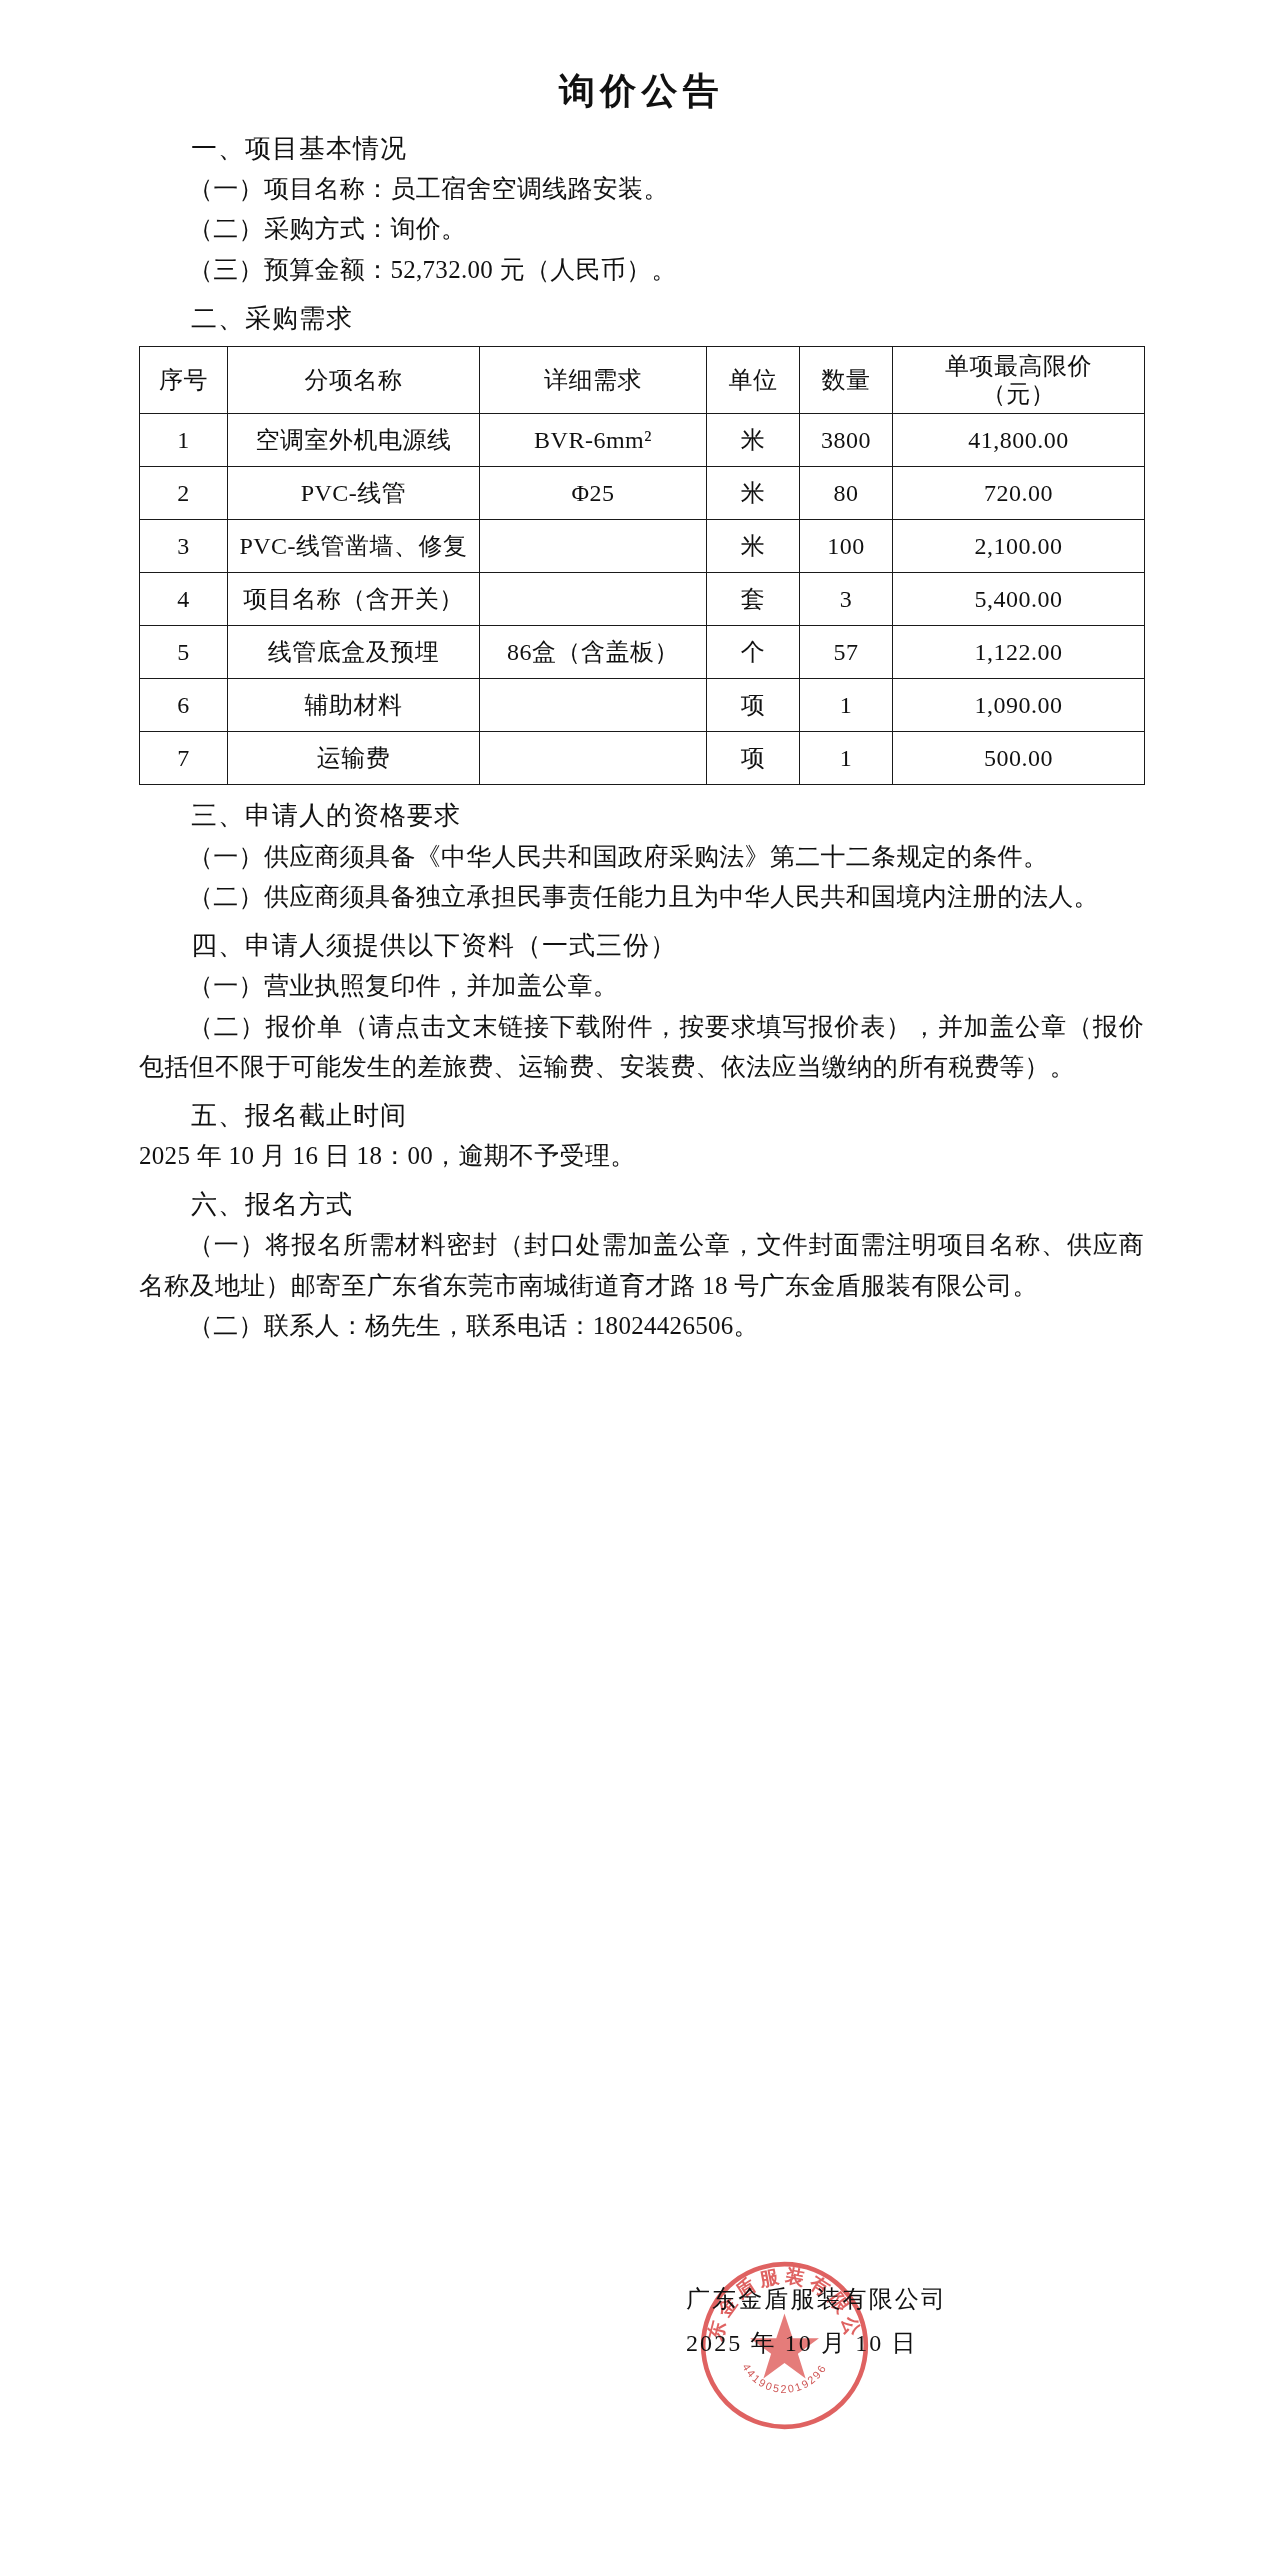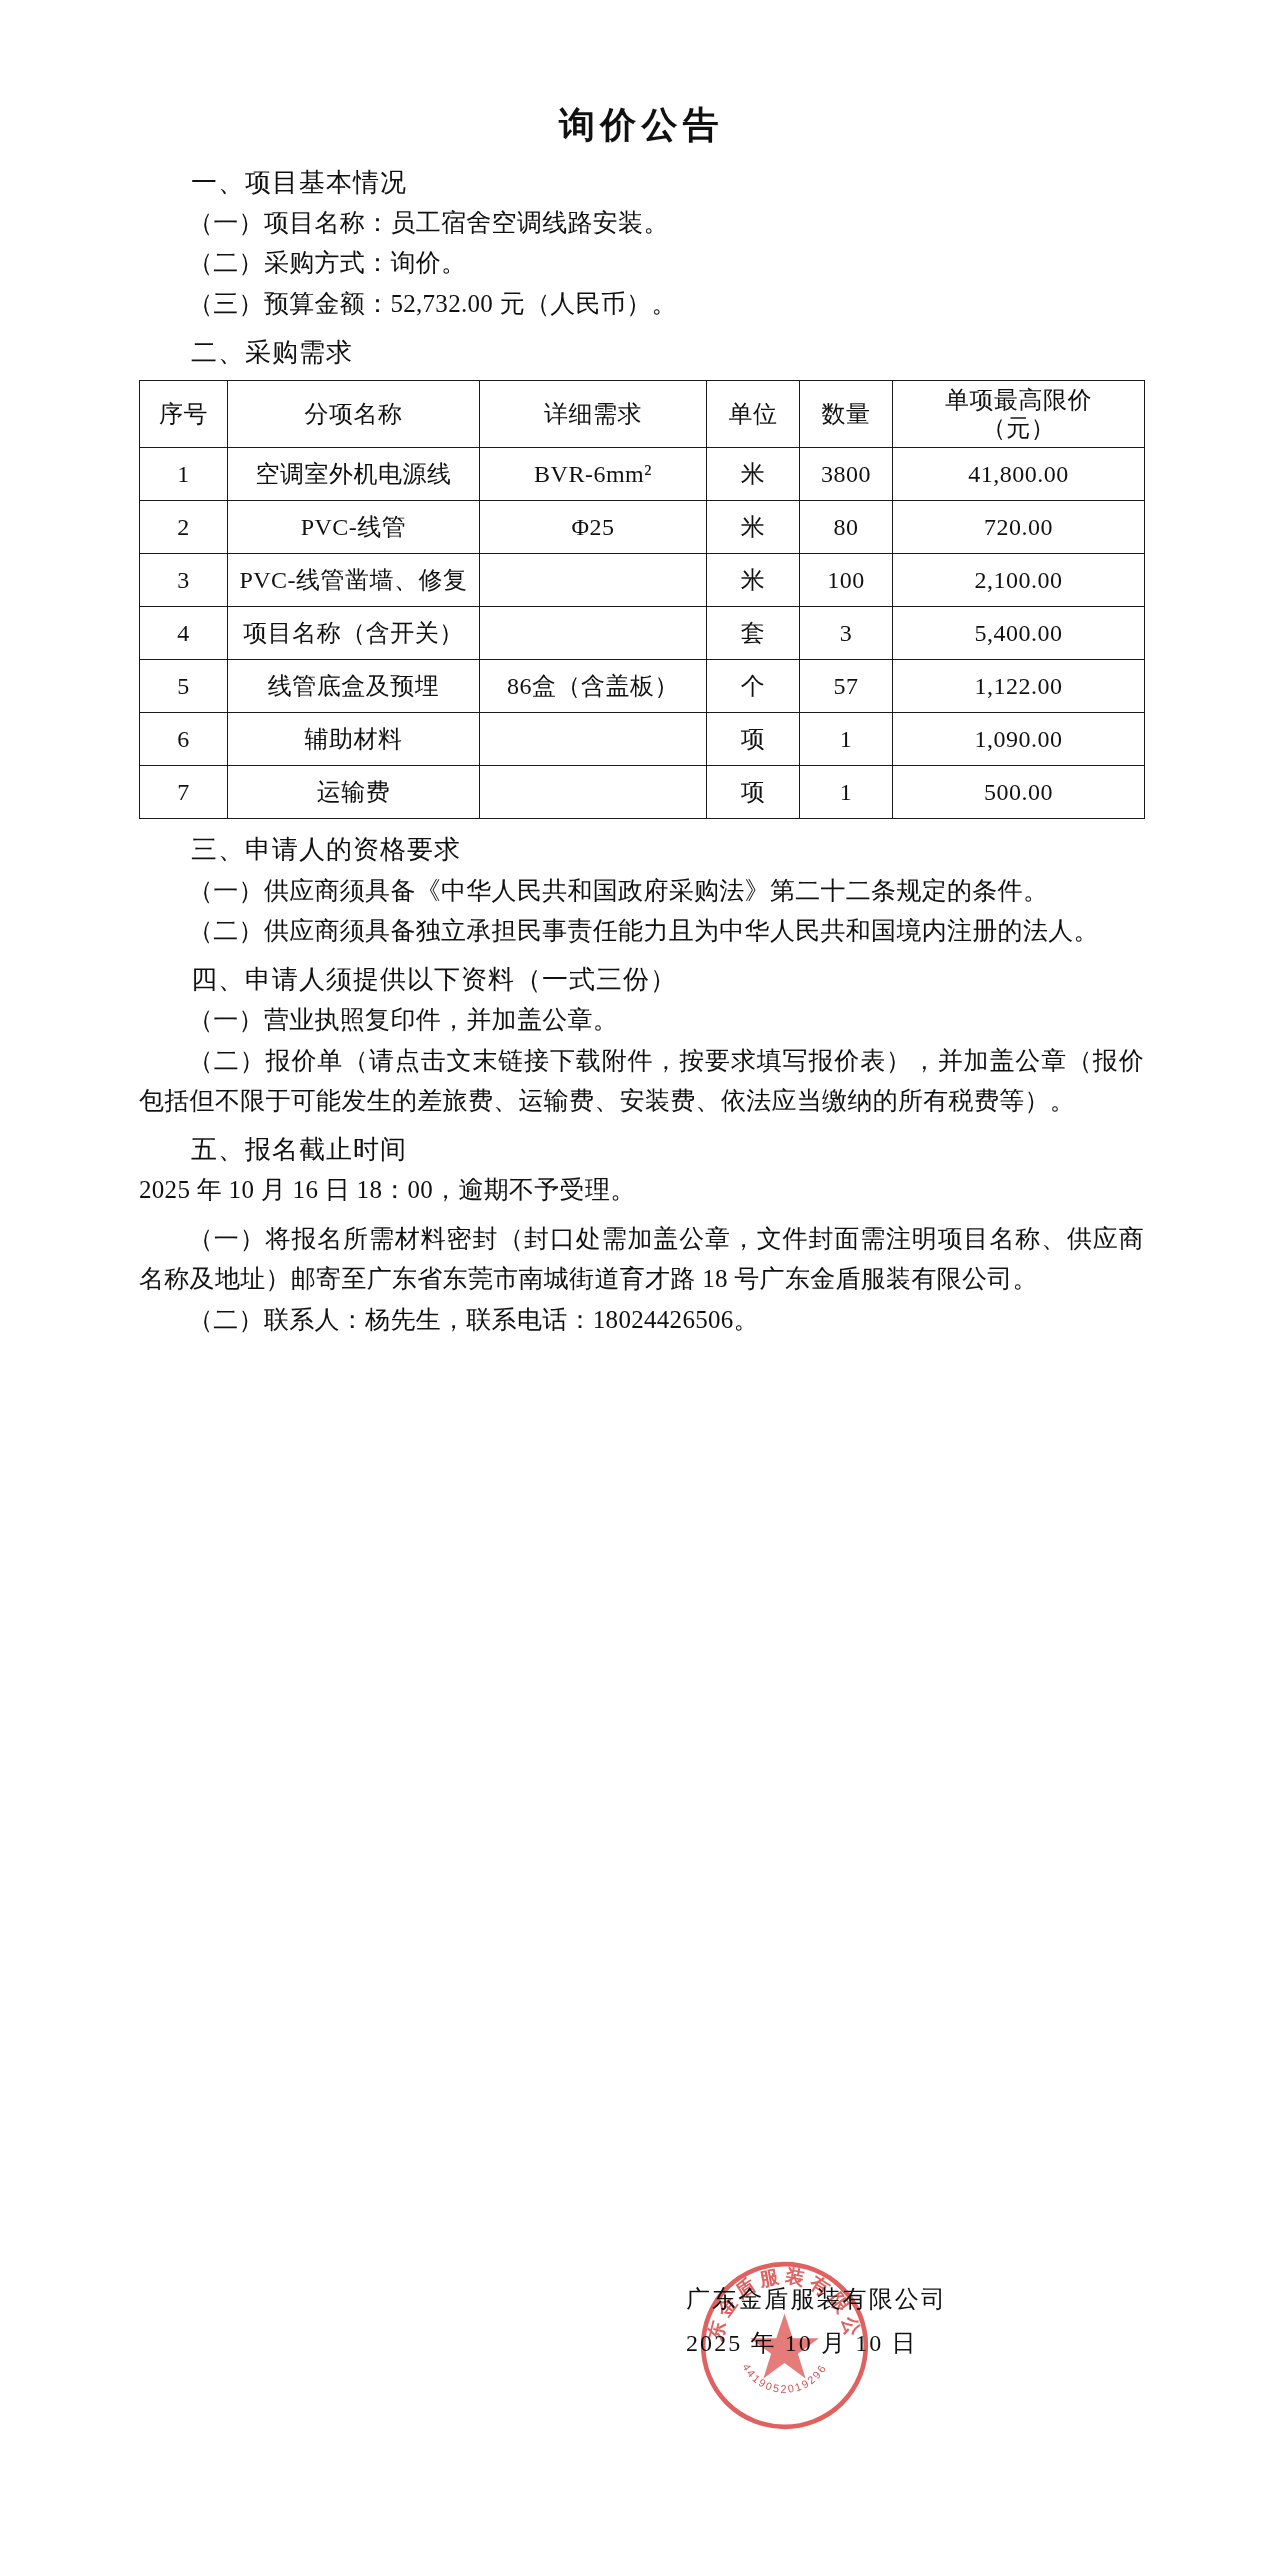--- a/index.html
+++ b/index.html
@@ -25,21 +25,21 @@
     width: 1005px;
   }
 
   
   .doc-title {
     text-align: center;
     font-size: 36px;
     font-weight: bold;
     letter-spacing: 5.2px;
     margin: 0;
-    padding-top: 104px;
+    padding-top: 70px;
     line-height: 1.2;
     font-family: "Liberation Serif", "DejaVu Serif", serif;
   }
 
   
   .sec-heading {
     font-size: 26px;
     font-weight: normal;
     line-height: 1.55;
     margin: 0;
@@ -232,20 +232,21 @@
     <p class="para">（一）营业执照复印件，并加盖公章。</p>
     <p class="para">（二）报价单（请点击文末链接下载附件，按要求填写报价表），并加盖公章（报价包括但不限于可能发生的差旅费、运输费、安装费、依法应当缴纳的所有税费等）。</p>
 
     <div class="spacer-16"></div>
 
     <p class="sec-heading">五、报名截止时间</p>
     <p class="para noindent">2025 年 10 月 16 日 18：00，逾期不予受理。</p>
 
     <div class="spacer-16"></div>
 
+    <p class="sec-heading">六、报名方式</p>
     <p class="para">（一）将报名所需材料密封（封口处需加盖公章，文件封面需注明项目名称、供应商名称及地址）邮寄至广东省东莞市南城街道育才路 18 号广东金盾服装有限公司。</p>
     <p class="para">（二）联系人：杨先生，联系电话：18024426506。</p>
 
   </div>
 
   <div class="seal">
     <svg width="175" height="175" viewBox="0 0 340 340" xmlns="http://www.w3.org/2000/svg">
       <defs>
         <path id="sealArcTop" d="M 48,170 A 122,122 0 0 1 292,170" fill="none"></path>
         <path id="sealArcBottom" d="M 78,170 A 92,92 0 0 0 262,170" fill="none"></path>

